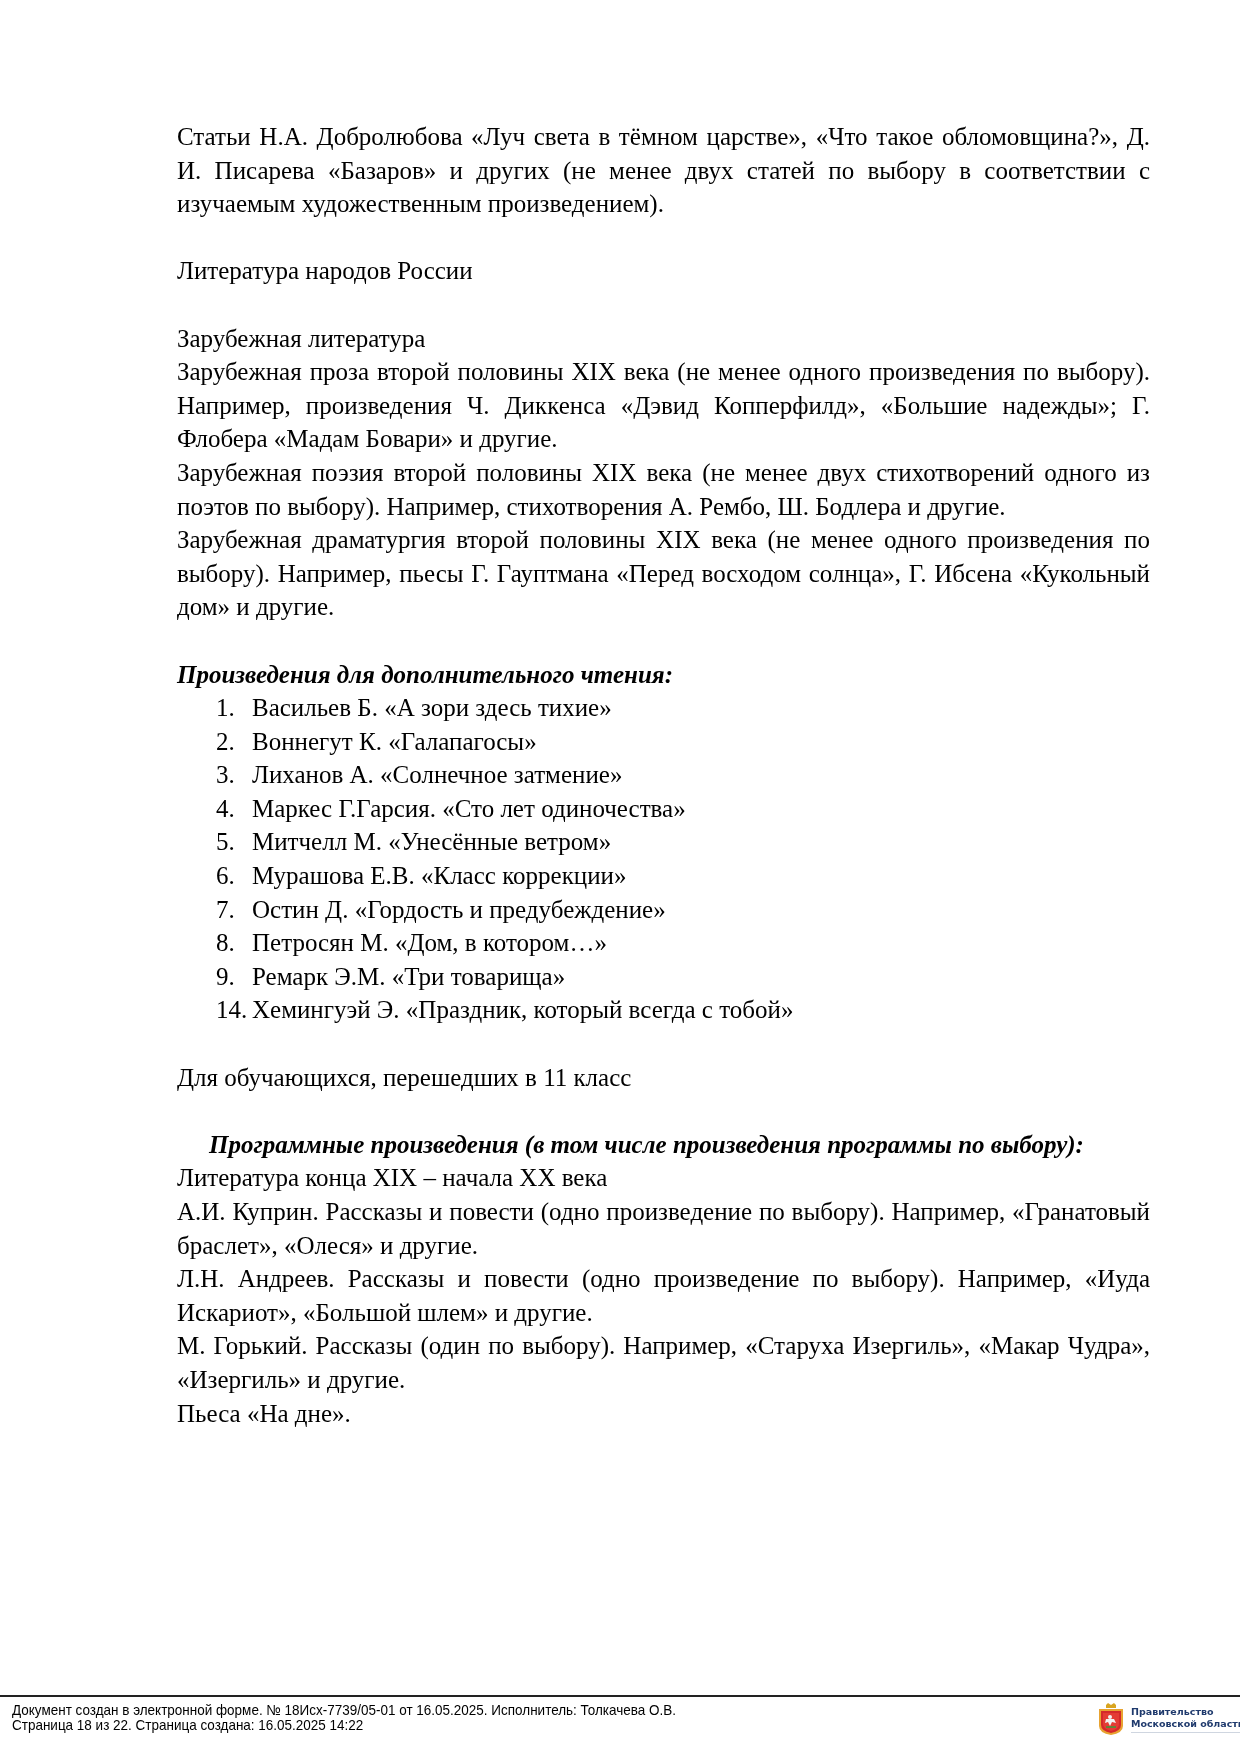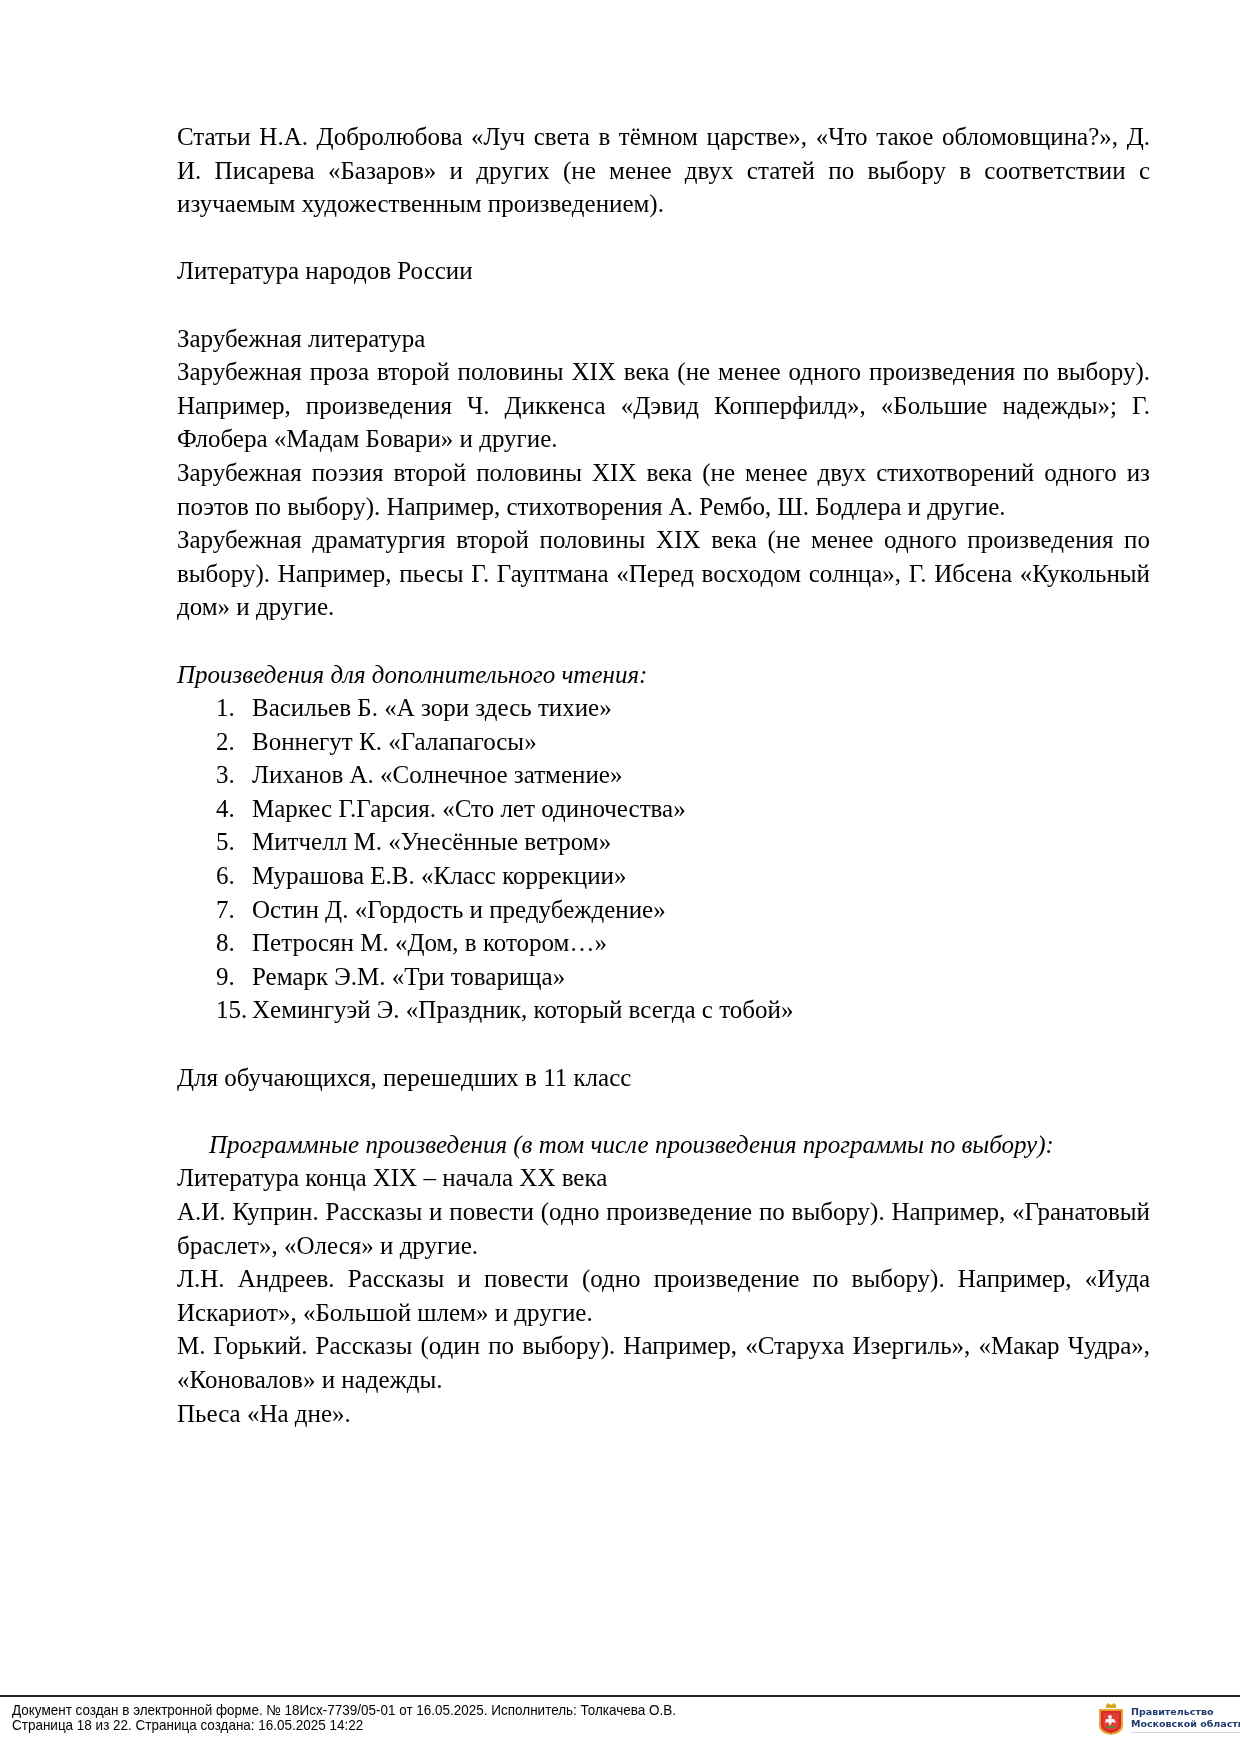--- a/index.html
+++ b/index.html
@@ -25,21 +25,21 @@
     }
     .p {
       margin: 0;
       text-align: justify;
       text-align-last: left;
     }
     .gap {
       height: 33.6px;
     }
     .it { }
-    .bi { font-style: italic; font-weight: normal; }
+    .bi { font-style: italic; font-weight: bold; }
     ol.reading {
       list-style: none;
       margin: 0;
       padding: 0;
     }
     ol.reading li {
       position: relative;
       padding-left: 75px;
       white-space: nowrap;
     }
@@ -118,35 +118,35 @@
     <ol class="reading">
       <li><span class="num">1.</span><span>Васильев Б. «А зори здесь тихие»</span></li>
       <li><span class="num">2.</span><span>Воннегут К. «Галапагосы»</span></li>
       <li><span class="num">3.</span><span>Лиханов А. «Солнечное затмение»</span></li>
       <li><span class="num">4.</span><span>Маркес Г.Гарсия. «Сто лет одиночества»</span></li>
       <li><span class="num">5.</span><span>Митчелл М. «Унесённые ветром»</span></li>
       <li><span class="num">6.</span><span>Мурашова Е.В. «Класс коррекции»</span></li>
       <li><span class="num">7.</span><span>Остин Д. «Гордость и предубеждение»</span></li>
       <li><span class="num">8.</span><span>Петросян М. «Дом, в котором…»</span></li>
       <li><span class="num">9.</span><span>Ремарк Э.М. «Три товарища»</span></li>
-      <li style="padding-left:75px"><span class="num wide">15.</span><span>Хемингуэй Э. «Праздник, который всегда с тобой»</span></li>
+      <li style="padding-left:75px"><span class="num wide">14.</span><span>Хемингуэй Э. «Праздник, который всегда с тобой»</span></li>
     </ol>
   </div>
   <div class="gap"></div>
 
   <p class="p it">Для обучающихся, перешедших в 11 класс</p>
   <div class="gap"></div>
 
   <p class="p bi" style="text-align:justify;margin-left:32px;">Программные произведения (в том числе произведения программы по выбору):</p>
 
   <div>
     <p class="p it">Литература конца XIX – начала XX века</p>
     <p class="p">А.И. Куприн. Рассказы и повести (одно произведение по выбору). Например, «Гранатовый браслет», «Олеся» и другие.</p>
     <p class="p">Л.Н. Андреев. Рассказы и повести (одно произведение по выбору). Например, «Иуда Искариот», «Большой шлем» и другие.</p>
-    <p class="p">М. Горький. Рассказы (один по выбору). Например, «Старуха Изергиль», «Макар Чудра», «Коновалов» и надежды.</p>
+    <p class="p">М. Горький. Рассказы (один по выбору). Например, «Старуха Изергиль», «Макар Чудра», «Изергиль» и другие.</p>
     <p class="p">Пьеса «На дне».</p>
   </div>
 </div>
 
 <div class="footer-rule"></div>
 
 <div class="footer-text">
   <div>Документ создан в электронной форме. № 18Исх-7739/05-01 от 16.05.2025. Исполнитель: Толкачева О.В.</div>
   <div>Страница 18 из 22. Страница создана: 16.05.2025 14:22</div>
 </div>

